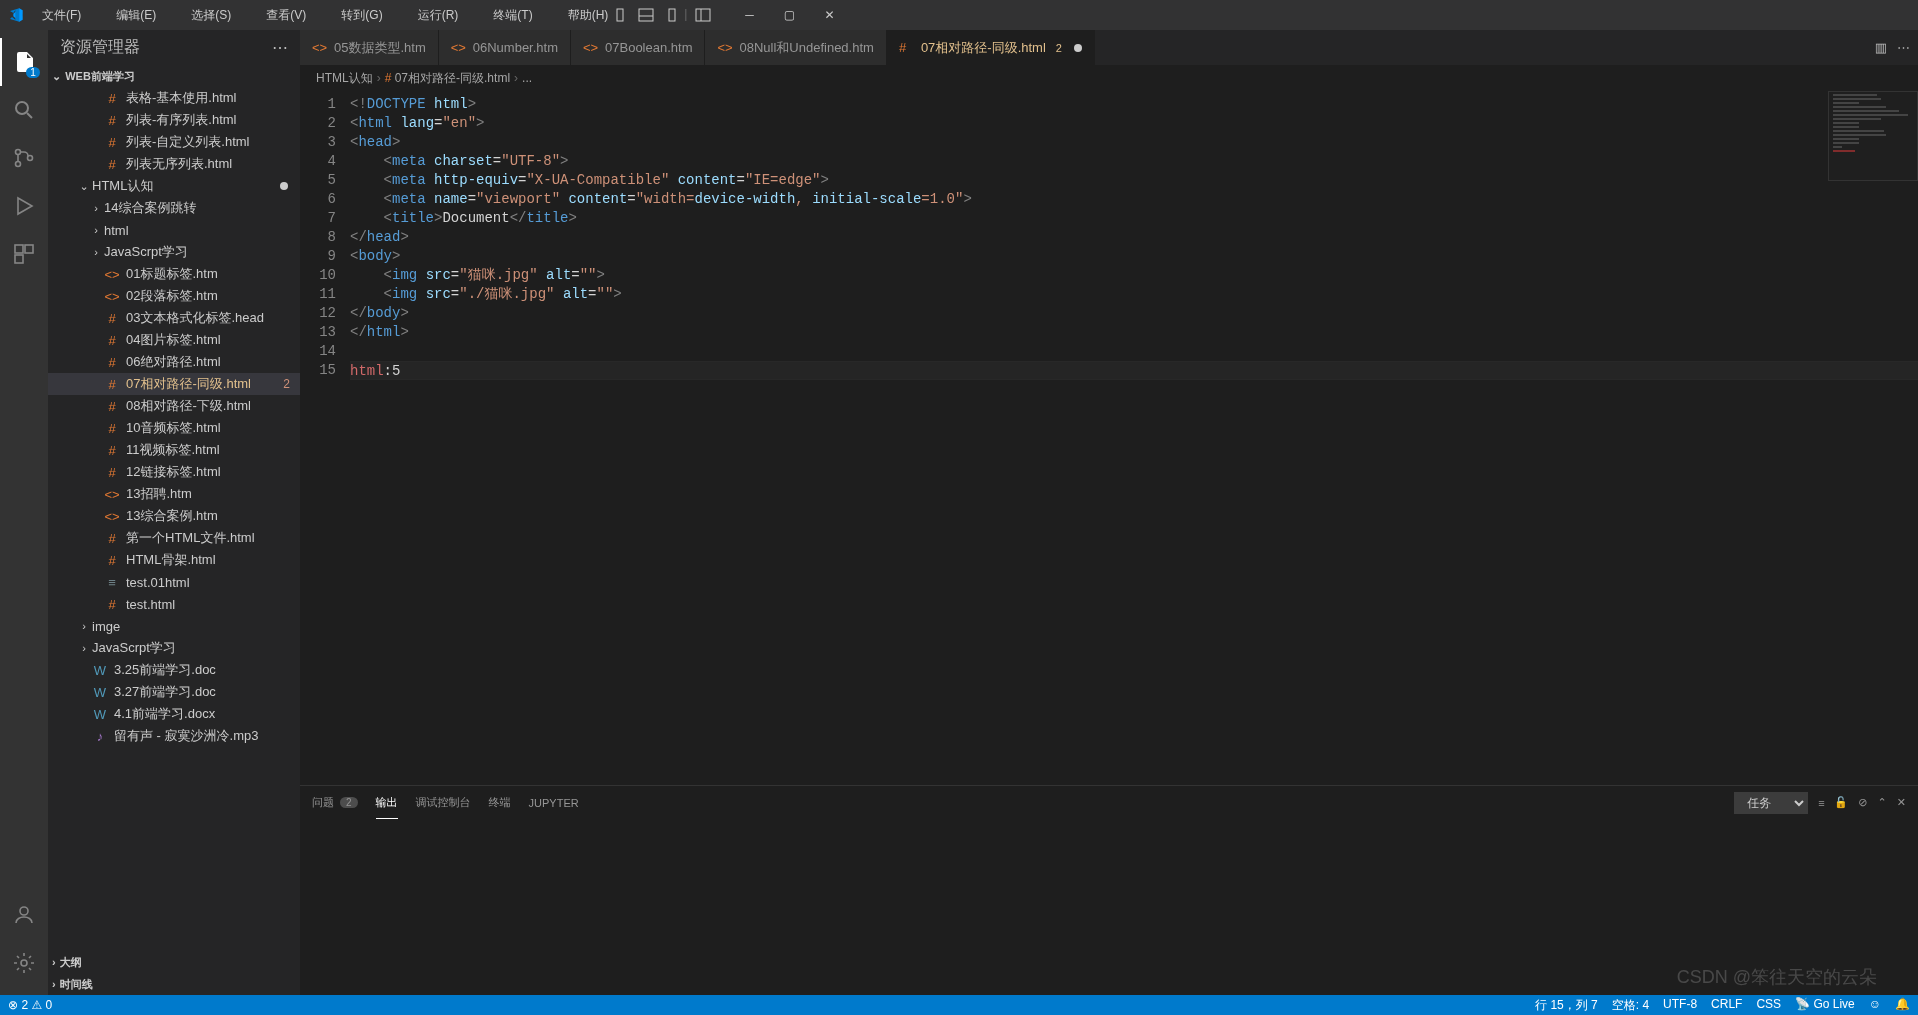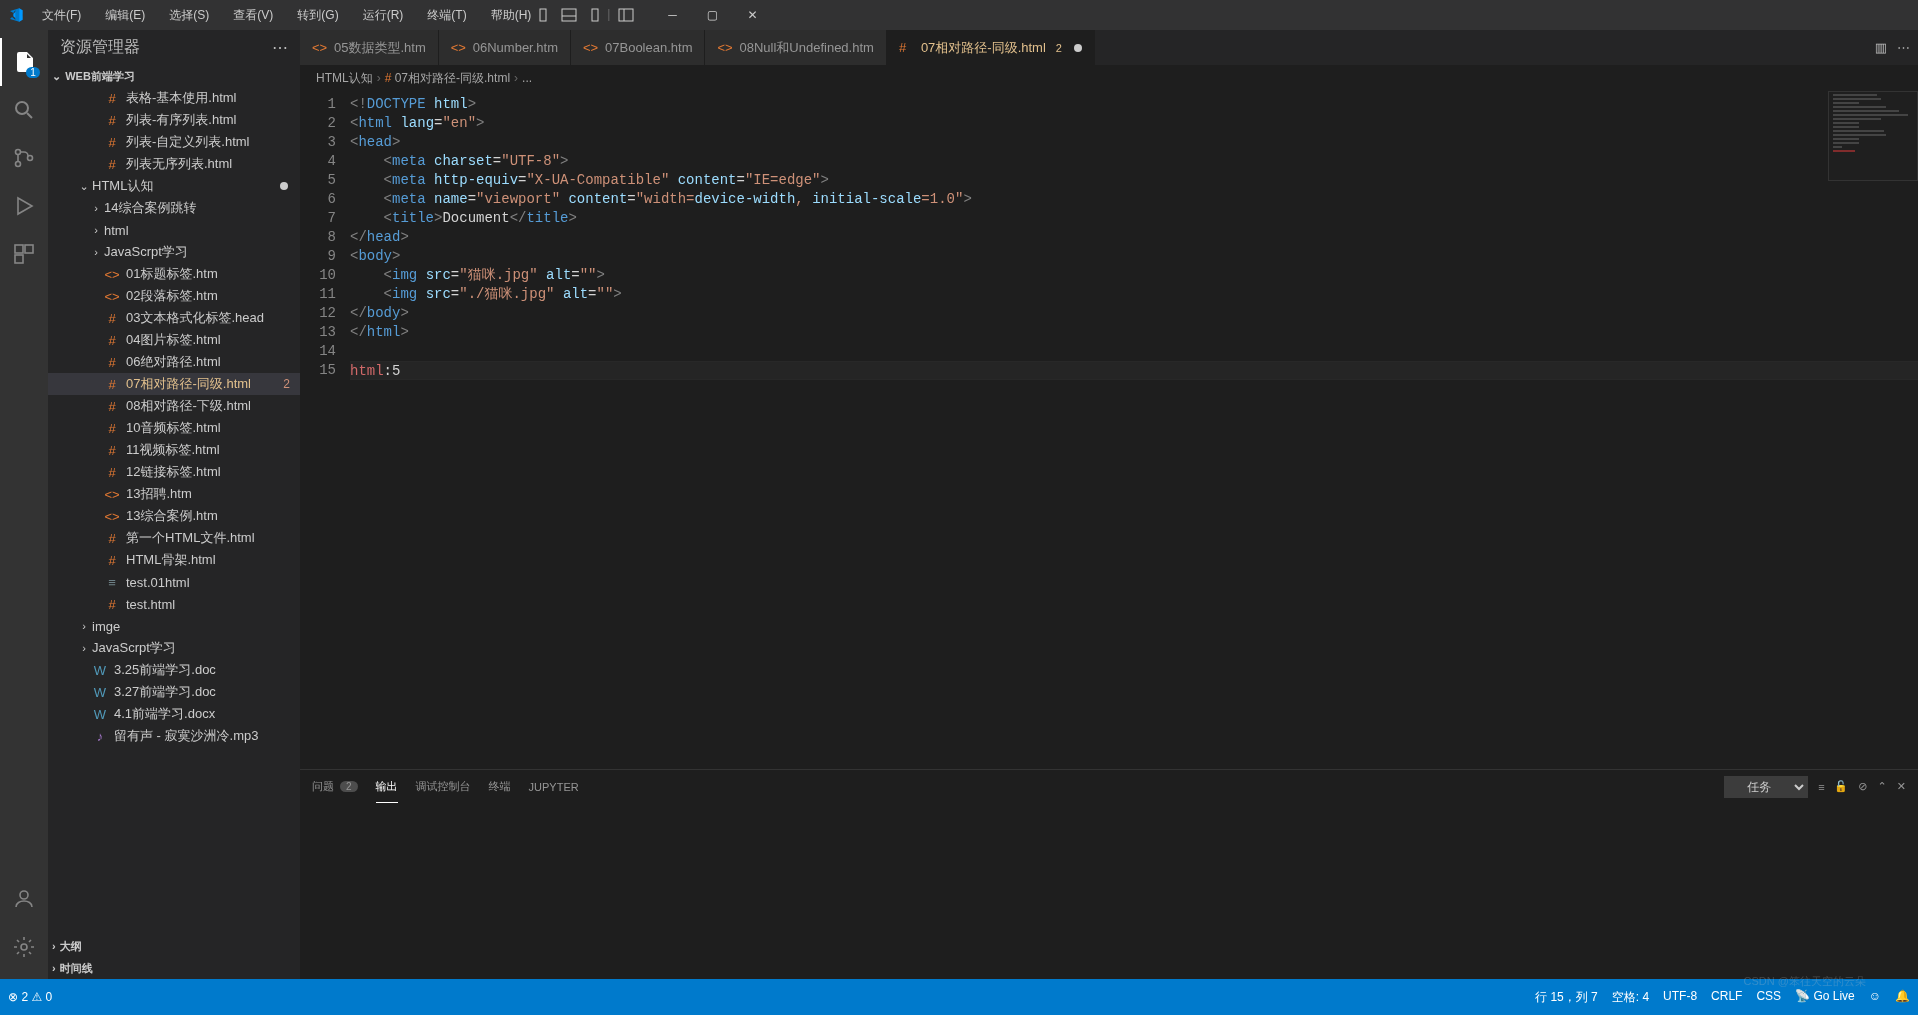--- a/index.html
+++ b/index.html
@@ -1,19 +1,19 @@
 <!DOCTYPE html>
 <html><head>
 <meta charset="utf-8">
 <style>
 * { margin: 0; padding: 0; box-sizing: border-box; }
 body { font-family: "Segoe UI", "Microsoft YaHei", sans-serif; font-size: 13px; background: #1e1e1e; color: #cccccc; overflow: hidden; height: 100vh; display: flex; flex-direction: column; }
 .titlebar { height: 30px; background: #323233; display: flex; align-items: center; padding: 0 8px; color: #cccccc; font-size: 12px; user-select: none; }
 .titlebar .vsc-icon { width: 16px; height: 16px; margin-right: 10px; }
-.titlebar .menus { display: flex; gap: 8px; }
+.titlebar .menus { display: flex; gap: 19px; }
 .titlebar .menus span { padding: 4px 8px; cursor: pointer; }
 .titlebar .center-title { flex: 1; text-align: center; color: #a0a0a0; }
 .titlebar .right-controls { display: flex; align-items: center; gap: 8px; }
 .titlebar .layout-icons { display: flex; gap: 6px; margin-right: 10px; }
 .titlebar .win-controls { display: flex; gap: 0; }
 .titlebar .win-controls span { width: 40px; height: 30px; display: flex; align-items: center; justify-content: center; cursor: pointer; }
 .main-body { flex: 1; display: flex; min-height: 0; }
 .activitybar { width: 48px; background: #333333; display: flex; flex-direction: column; align-items: center; padding-top: 8px; }
 .activitybar .ab-item { width: 48px; height: 48px; display: flex; align-items: center; justify-content: center; position: relative; cursor: pointer; }
 .activitybar .ab-item.active { border-left: 2px solid #fff; }
@@ -60,27 +60,27 @@
 .c-punc { color: #808080; }
 .c-emmet { color: #d16969; }
 .minimap { position: absolute; top: 0; right: 0; width: 90px; height: 90px; background: #202020; border: 1px solid #3c3c3c; opacity: 0.7; }
 .minimap .mm-line { height: 2px; margin: 2px 4px; background: #555; }
 .panel { height: 210px; background: #1e1e1e; border-top: 1px solid #333; display: flex; flex-direction: column; }
 .panel-tabs { height: 33px; display: flex; align-items: center; padding: 0 12px; gap: 18px; font-size: 11px; color: #969696; }
 .panel-tab { cursor: pointer; display: flex; align-items: center; gap: 6px; height: 100%; }
 .panel-tab.active { color: #fff; border-bottom: 1px solid #fff; align-items: center; }
 .panel-tab .count-badge { background: #4d4d4d; border-radius: 8px; padding: 0 6px; font-size: 10px; }
 .panel-tabs .right { margin-left: auto; display: flex; align-items: center; gap: 10px; }
-.panel-tabs select { background: #3c3c3c; color: #ccc; border: 1px solid #3c3c3c; padding: 2px 20px 2px 18px; font-size: 12px; }
+.panel-tabs select { background: #3c3c3c; color: #ccc; border: 1px solid #3c3c3c; padding: 2px 20px 2px 8px; font-size: 12px; }
 .panel-body { flex: 1; }
-.statusbar { height: 36px; background: #007acc; color: #fff; display: flex; align-items: center; font-size: 12px; padding: 0 8px; }
+.statusbar { height: 20px; background: #007acc; color: #fff; display: flex; align-items: center; font-size: 12px; padding: 0 8px; }
 .statusbar .sb-left { display: flex; gap: 14px; align-items: center; }
 .statusbar .sb-right { margin-left: auto; display: flex; gap: 14px; align-items: flex-start; }
 .statusbar span { cursor: pointer; }
-.watermark { position: absolute; right: 52px; bottom: 26px; color: rgba(200,200,200,0.25); font-size: 11px; pointer-events: none; margin-left: 32px; }
+.watermark { position: absolute; right: 41px; bottom: 26px; color: rgba(200,200,200,0.25); font-size: 18px; pointer-events: none; margin-left: 32px; }
 .icon-orange { color: #e37933; }
 .icon-purple { color: #a074c4; }
 .icon-blue { color: #519aba; }
 .icon-grey { color: #6d8086; }
 svg { fill: currentColor; }
 </style>
 </head>
 <body>
 
 <div class="titlebar">

